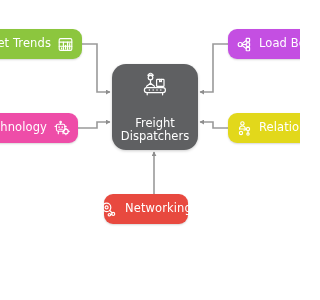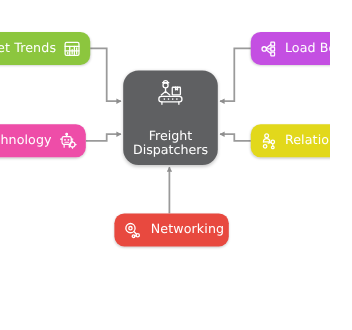--- a/index.html
+++ b/index.html
@@ -78,22 +78,23 @@
     justify-content: flex-start;
   }
   
   #n-relationships {
     left: 228px; top: 113px; width: 100px; height: 30px;
     background: #E2D81B;
     justify-content: flex-start;
   }
   
   #n-networking {
-    left: 104px; top: 194px; width: 104px; height: 30px;
+    left: 104px; top: 194px; width: 84px; height: 30px;
     background: #E8493F;
+    justify-content: center;
     gap: 8px;
   }
 
   
   #n-hub {
     left: 112px; top: 64px; width: 86px; height: 86px;
     background: #5F6062;
     border-radius: 14px;
     flex-direction: column;
     justify-content: center;

